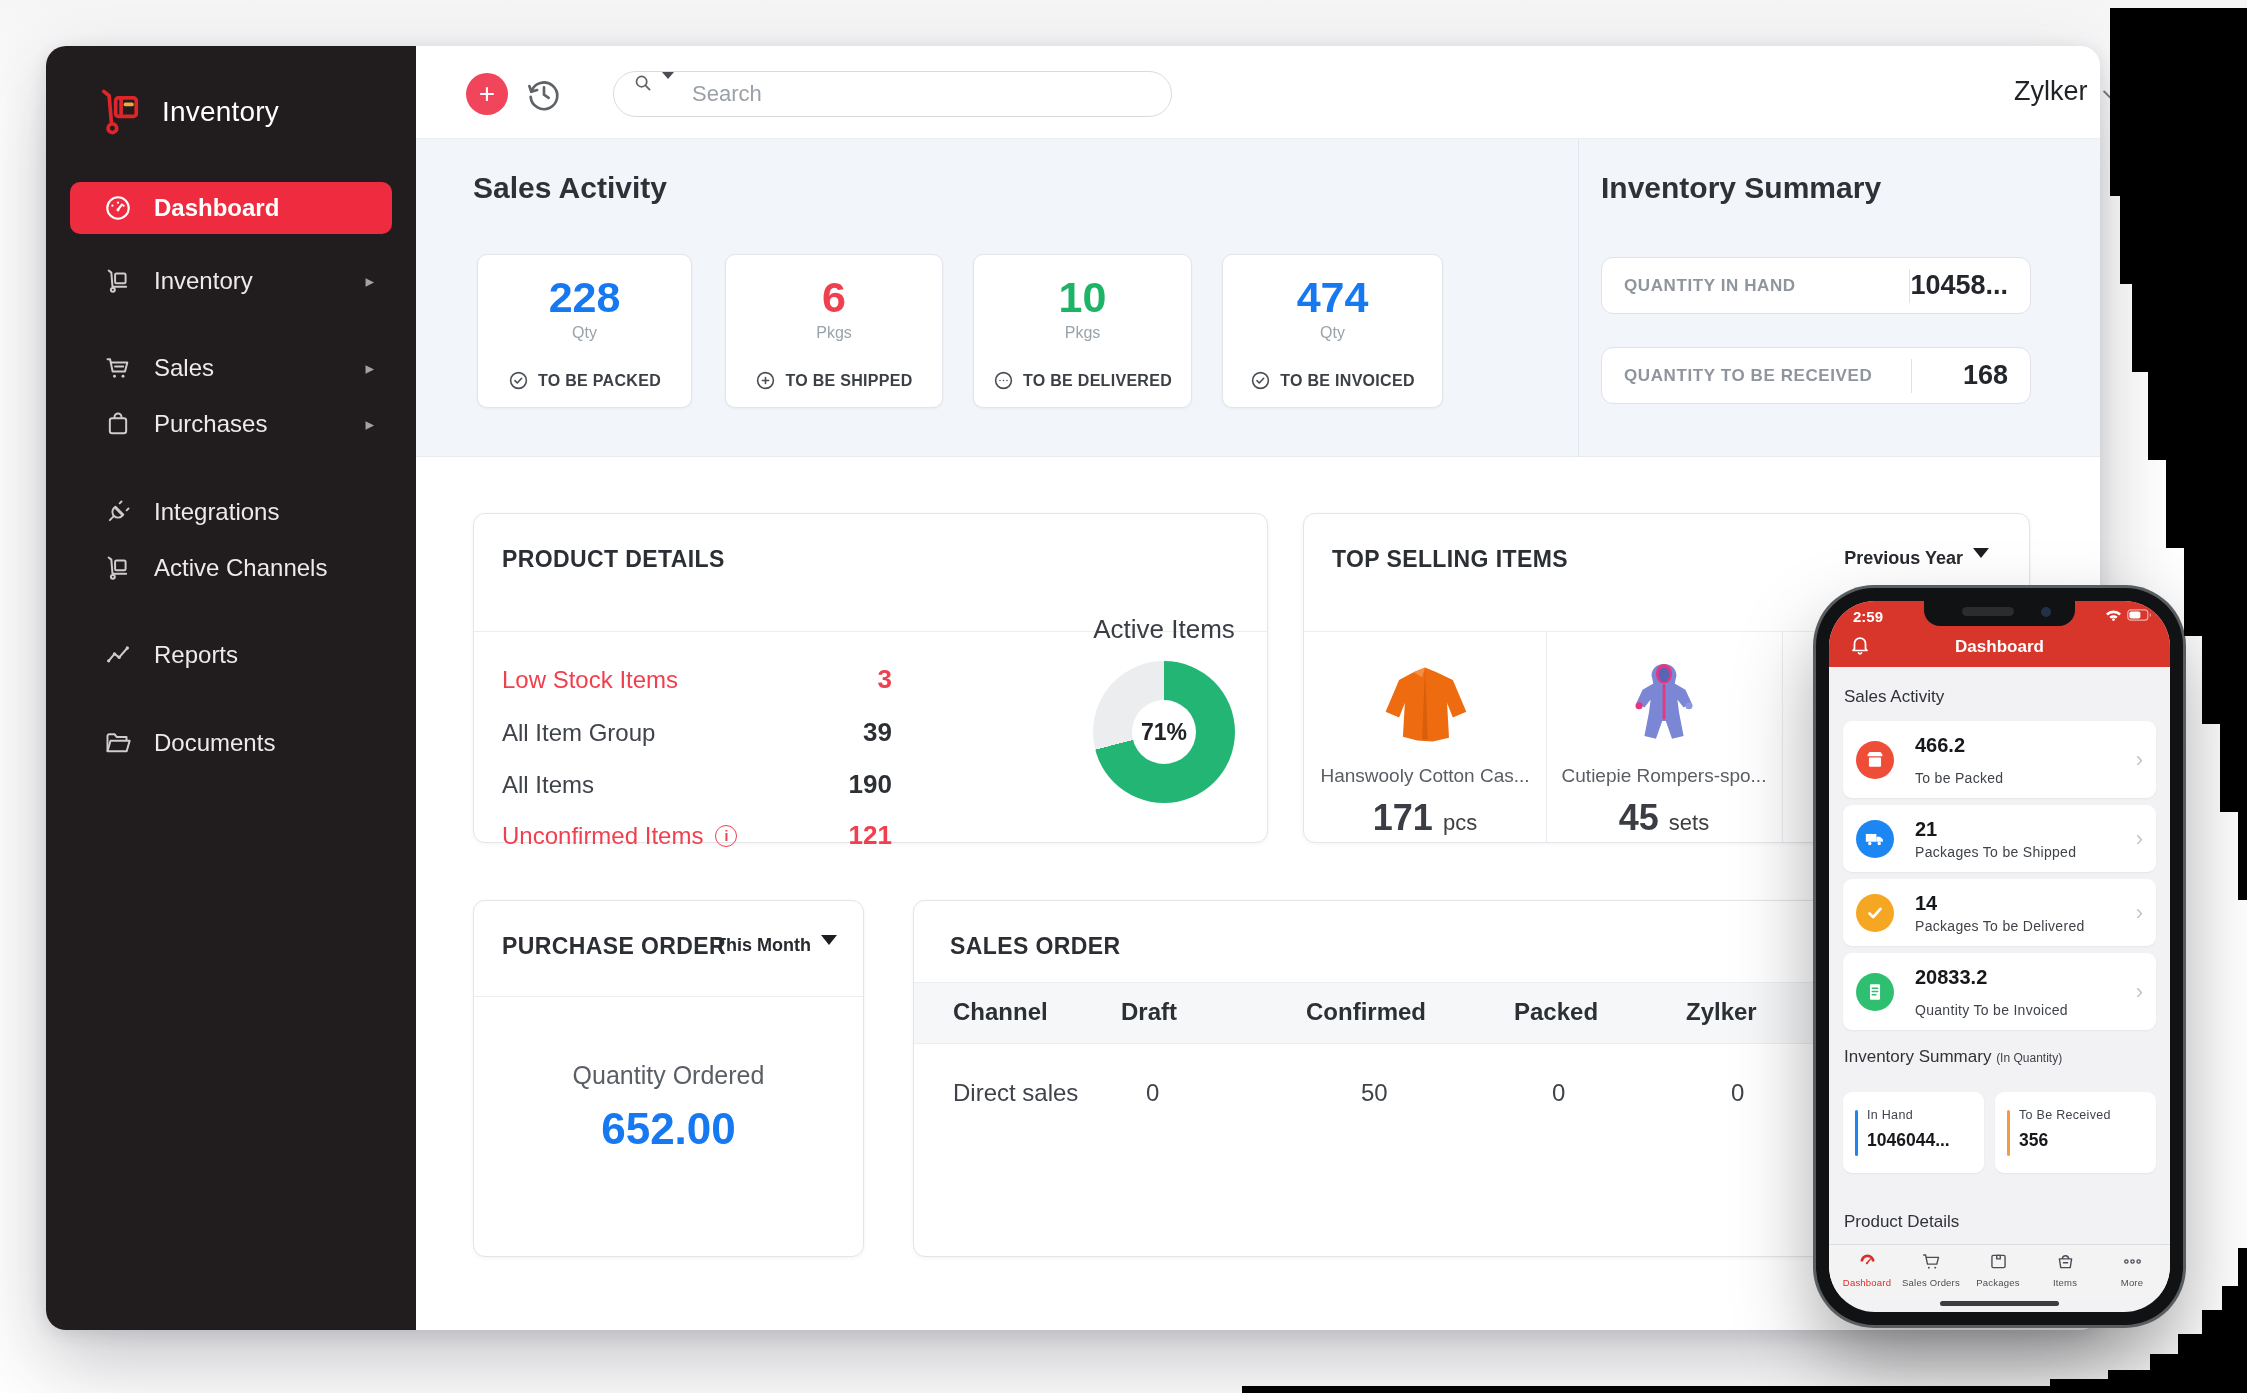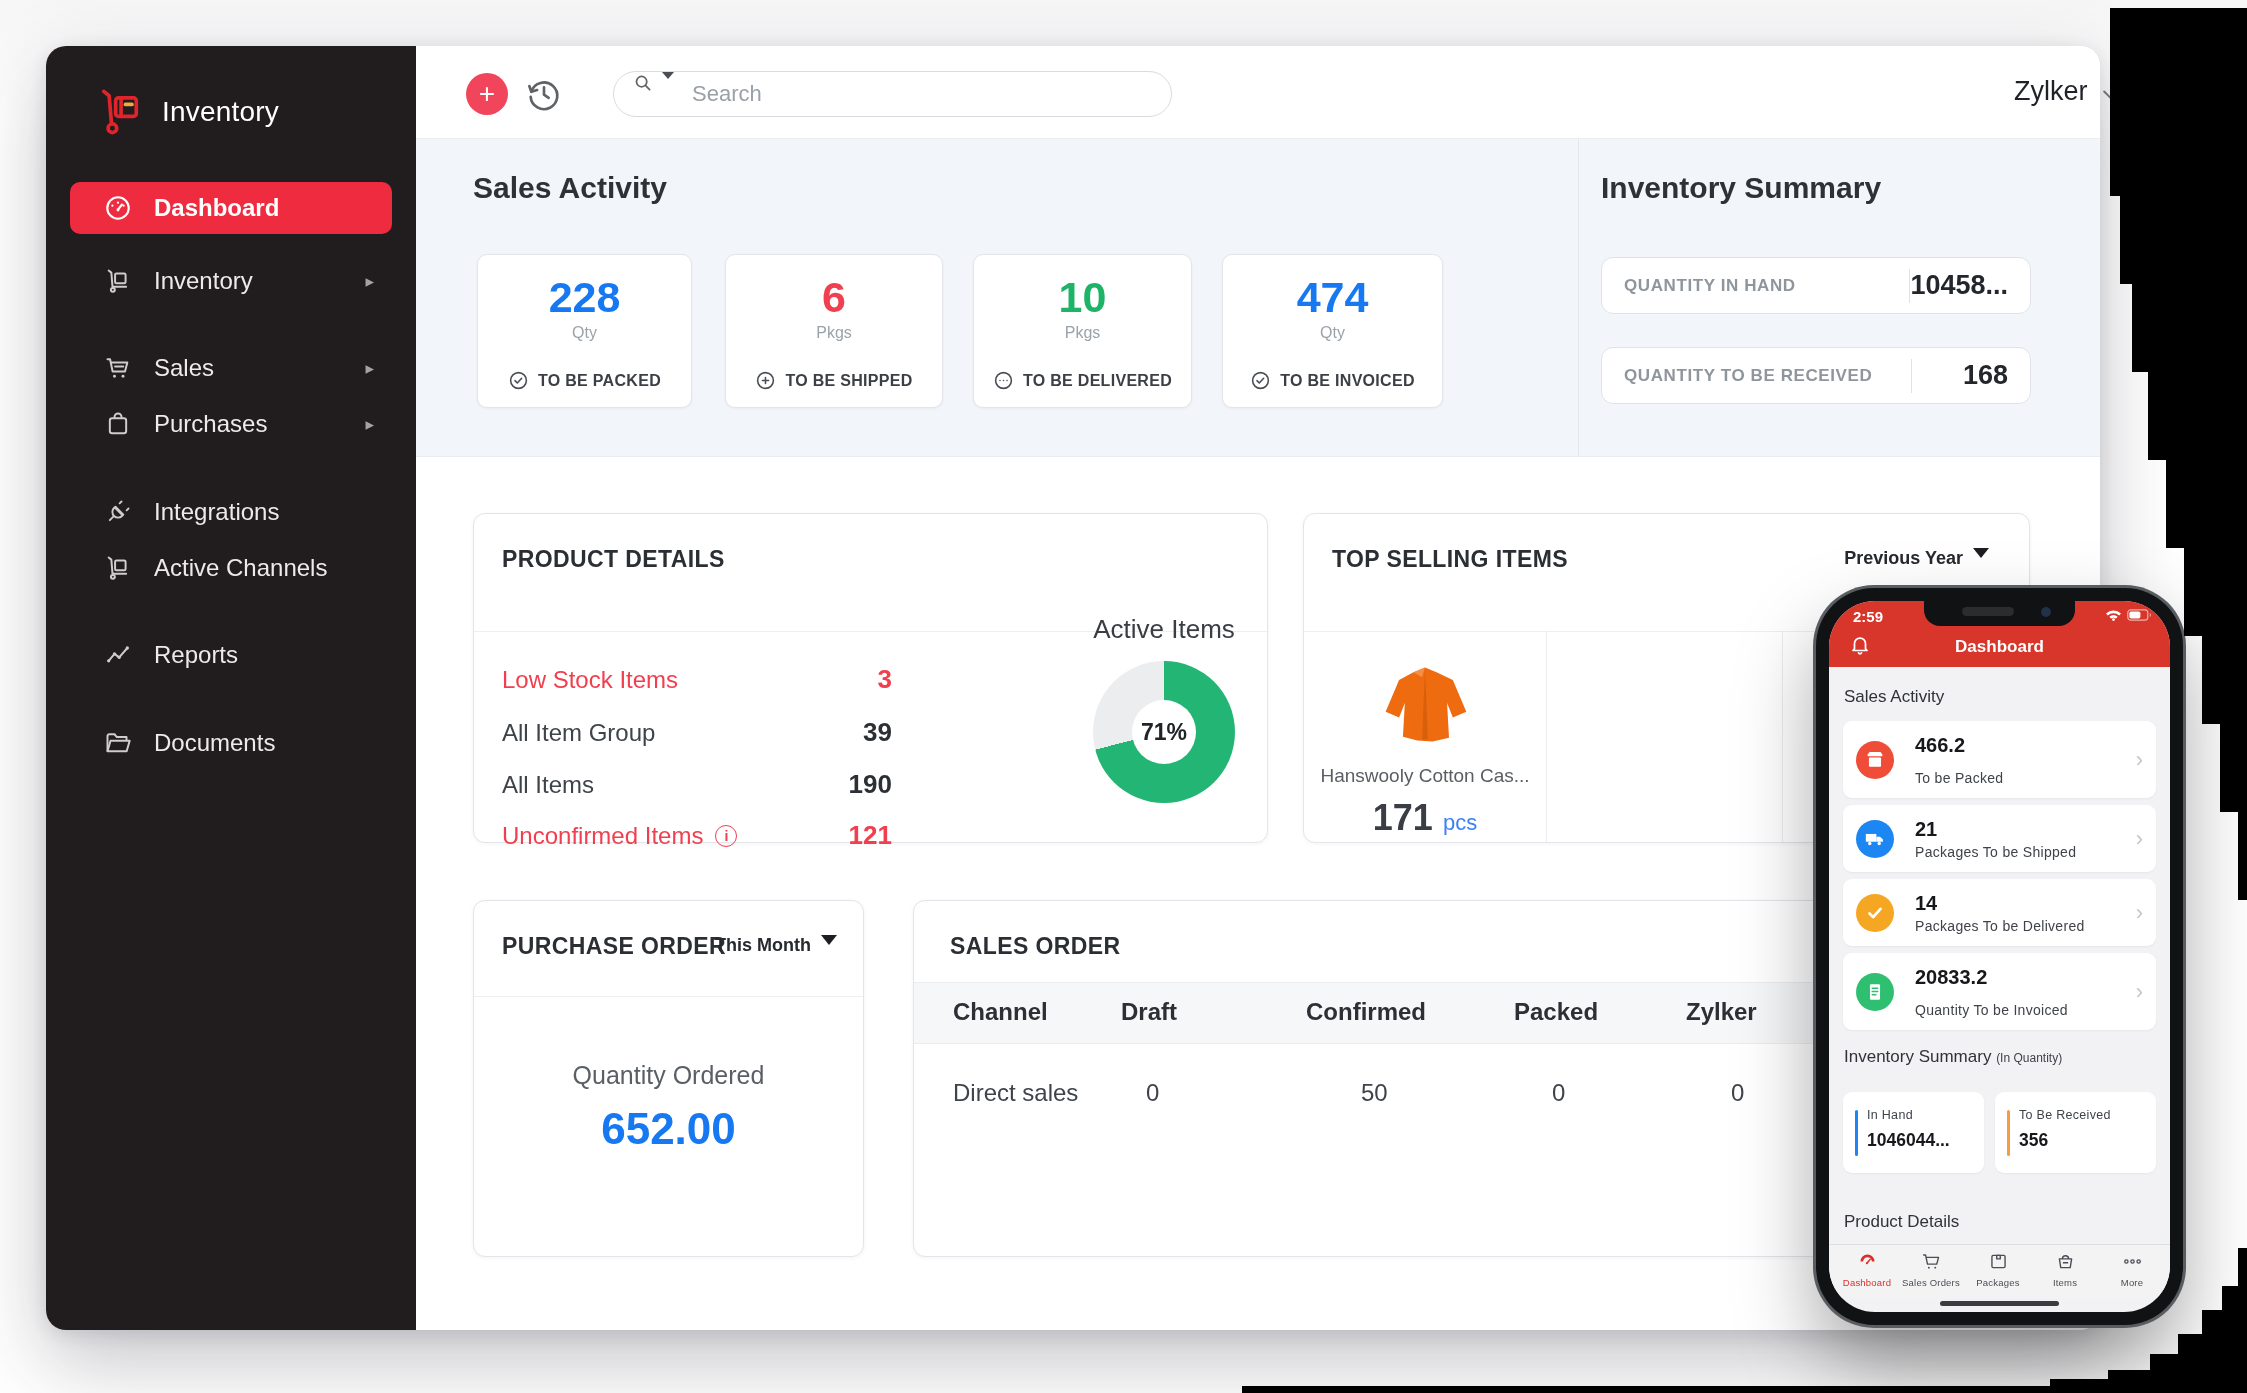--- a/index.html
+++ b/index.html
@@ -65,21 +65,21 @@
   .donut-label{font-size:26px;color:#3a3e44;}
   .donut{width:142px;height:142px;border-radius:50%;margin:16px auto 0;position:relative;}
   .donut::after{content:"";position:absolute;left:39px;top:39px;width:64px;height:64px;background:#fff;border-radius:50%;}
   .donut-pct{position:absolute;left:0;top:0;width:142px;height:142px;display:flex;align-items:center;justify-content:center;
              font-size:23px;font-weight:700;color:#202327;z-index:2;}
   .ts-col{position:absolute;top:117px;bottom:0;text-align:center;}
   .ts-div{position:absolute;top:117px;bottom:0;width:1px;background:#ebedf0;}
   .ts-img{height:100px;margin-top:22px;display:flex;align-items:flex-end;justify-content:center;}
   .ts-name{font-size:19px;color:#5a5e64;margin-top:12px;white-space:nowrap;}
   .ts-qty{margin-top:10px;font-size:36px;font-weight:700;color:#3a3e44;}
-  .ts-qty span{font-size:22px;font-weight:400;color:#3b82f6;}
+  .ts-qty span{font-size:22px;font-weight:400;color:#404040;}
   .po-metric{position:absolute;left:0;right:0;top:160px;text-align:center;}
   .po-label{font-size:25px;color:#5a5f66;}
   .po-value{font-size:44px;font-weight:700;color:#1779f2;margin-top:14px;}
   
   .so-header{position:absolute;left:0;right:0;top:81px;height:62px;background:#f6f7f8;border-top:1px solid #ebedf0;border-bottom:1px solid #ebedf0;}
   .so-cell{position:absolute;font-size:24px;font-weight:600;color:#2c3035;top:15px;}
   .so-val{position:absolute;font-size:24px;color:#3f434a;top:0;}
   
   .phone{position:absolute;left:1816px;top:588px;width:367px;height:737px;background:#101214;border-radius:58px;
          box-shadow:0 0 0 3px #595d61,0 40px 80px rgba(0,0,0,.35);}
@@ -366,20 +366,35 @@
             <path fill="#ee6b10" d="M38 16 L50 11 62 16 79 24 93 57 79 63 73 48 75 84 58 88 42 87 27 83 29 48 23 63 9 57 23 24 Z"></path>
             <path fill="#c95708" d="M50 11 L53 86 47 86 Z" opacity=".55"></path>
             <path fill="#f9964d" d="M38 16 l12 -5 -3 10 z" opacity=".8"></path>
             </svg>
         </div>
         <div class="ts-name">Hanswooly Cotton Cas...</div>
         <div class="ts-qty"><span style="font-size:36px;font-weight:700;color:#3a3e44">171</span>
           <span>pcs</span></div>
       </div>
 
+      <div class="ts-col" style="left:242px;width:236px">
+        <div class="ts-img">
+          <svg viewBox="0 0 100 110" width="92" height="98">
+            <path fill="#7b86d4" d="M50 10 c-9 0-14 6-14 13 l2 9 -12 7 -7 15 9 5 7-9 -2 15 -5 26 13 3 7-20 4 0 7 20 13-3 -5-26 -2-15 7 9 9-5 -7-15 -12-7 2-9 c0-7-5-13-14-13z"></path>
+            <ellipse cx="50" cy="21" rx="9" ry="11" fill="#e8357f"></ellipse>
+            <ellipse cx="50" cy="22" rx="6" ry="8" fill="#5a64b5"></ellipse>
+            <path stroke="#e8357f" stroke-width="3" d="M50 33 V72" fill="none"></path>
+            <circle cx="22" cy="57" r="4" fill="#e8357f"></circle>
+              <circle cx="78" cy="57" r="4" fill="#8b96e0"></circle>
+            </svg>
+        </div>
+        <div class="ts-name">Cutiepie Rompers-spo...</div>
+        <div class="ts-qty"><span style="font-size:36px;font-weight:700;color:#3a3e44">45</span>
+          <span>sets</span></div>
+      </div>
 
       <div class="ts-col" style="left:478px;width:249px">
         
       </div>
     </section>
 
     <section class="card" style="left:427px;top:854px;width:391px;height:357px">
       <div class="card-title">PURCHASE ORDER</div>
       <div class="period" style="right:26px">
         <span>This Month</span>

